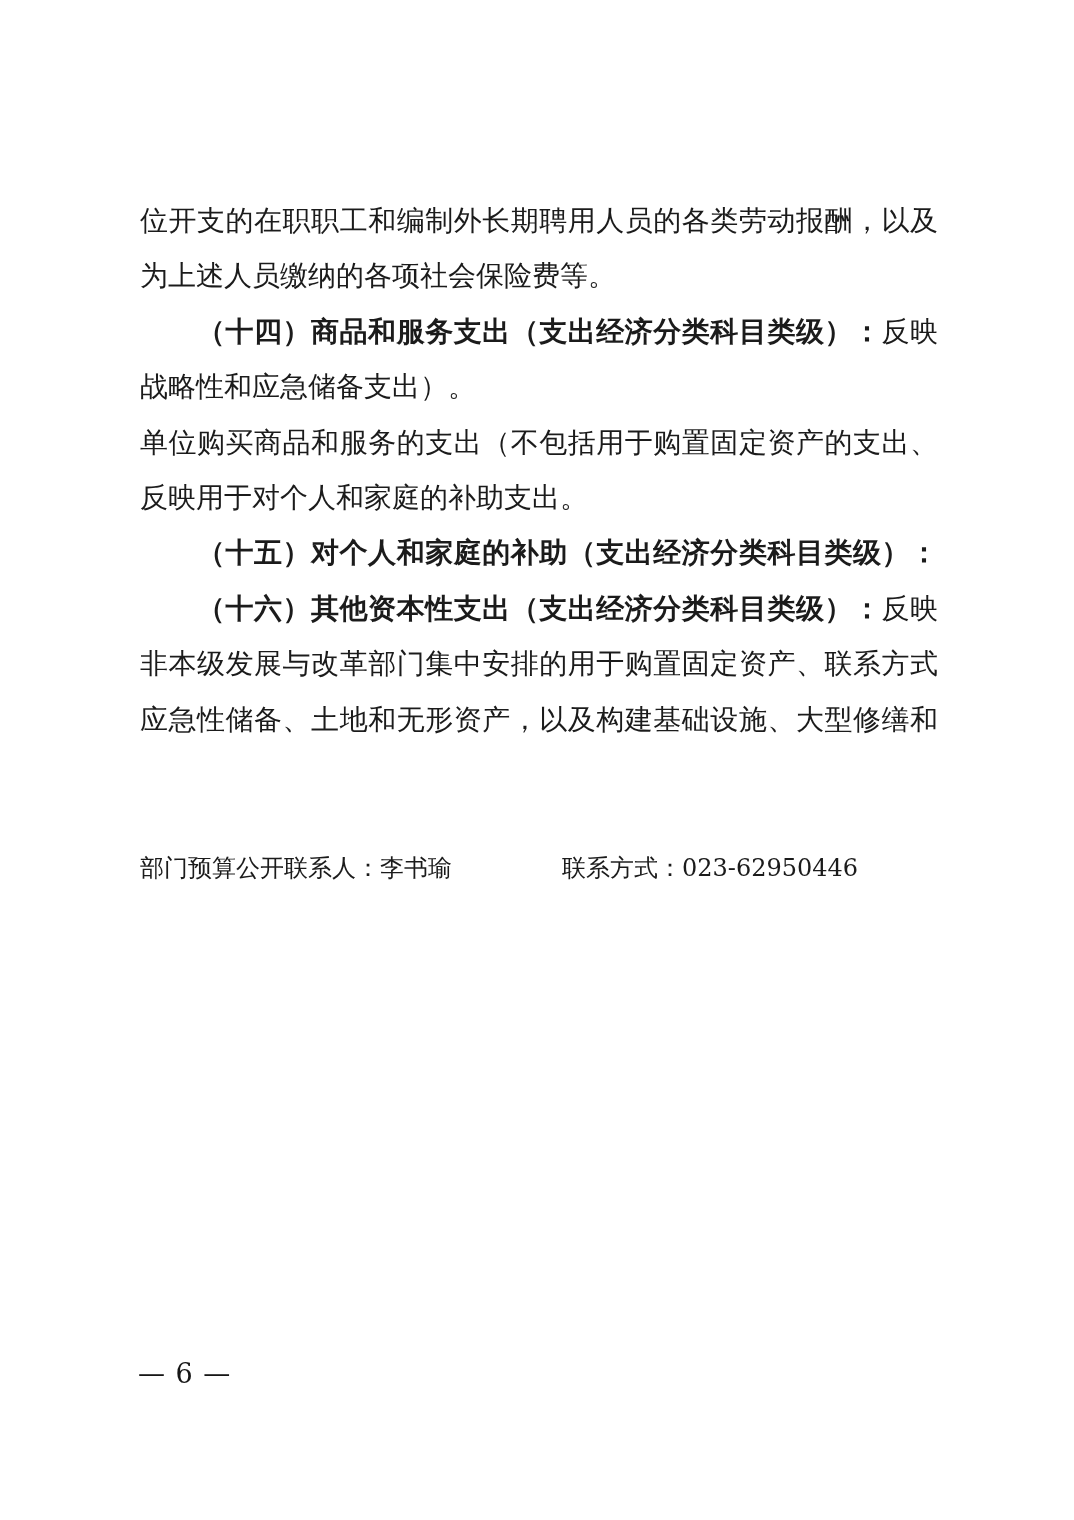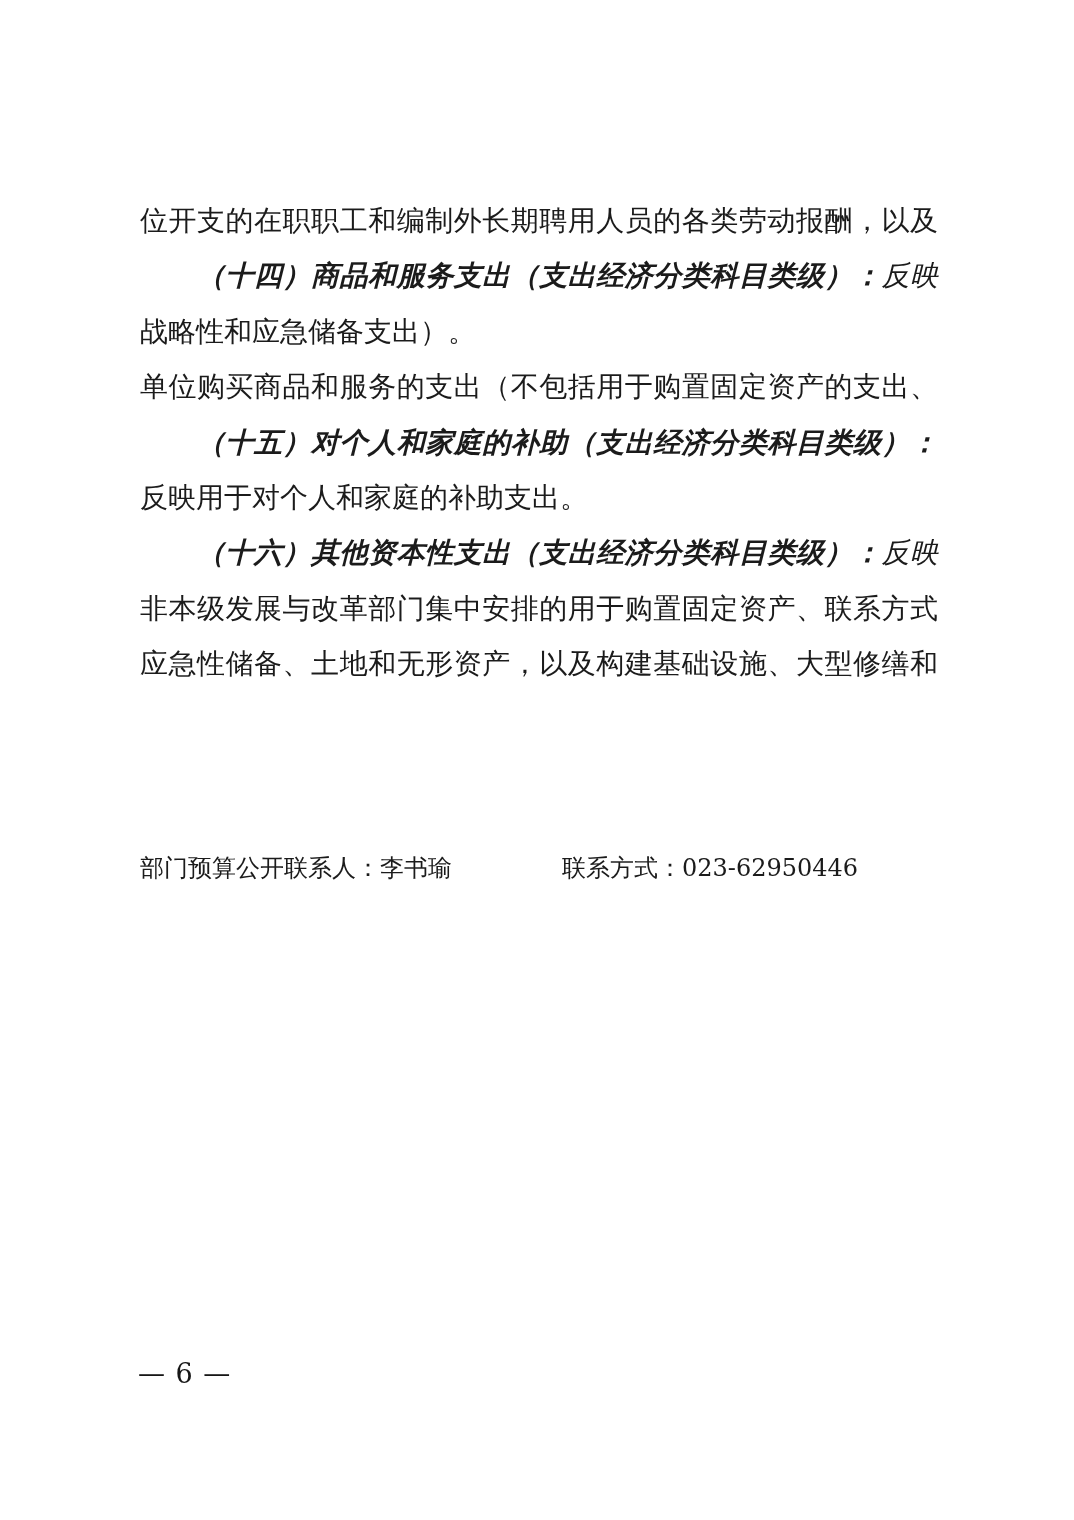--- a/index.html
+++ b/index.html
@@ -28,21 +28,20 @@
     line-height: 55.4px;
     font-size: 28px;
     text-align: justify;
     text-align-last: justify;
   }
   .tline.last {
     text-align-last: left;
   }
   .tline.indent {
     text-indent: 57px;
-    font-style: italic;
   }
   .bold {
     font-weight: bold;
   }
   .contact {
     position: absolute;
     left: 140px;
     top: 841px;
     width: 798px;
     font-size: 24px;
@@ -63,25 +62,26 @@
     color: #161616;
   }
 </style>
 </head>
 <body>
 
 <div class="sheet">
 
   <div class="body-text">
     <div class="tline"><span>位开支的在职职工和编制外长期聘用人员的各类劳动报酬，以及</span></div>
+    <div class="tline last"><span>为上述人员缴纳的各项社会保险费等。</span></div>
     <div class="tline indent"><span class="bold">（十四）商品和服务支出（支出经济分类科目类级）：</span><span>反映</span></div>
     <div class="tline last"><span>战略性和应急储备支出）。</span></div>
     <div class="tline"><span>单位购买商品和服务的支出（不包括用于购置固定资产的支出、</span></div>
+    <div class="tline last"><span>反映用于对个人和家庭的补助支出。</span></div>
     <div class="tline indent"><span class="bold">（十五）对个人和家庭的补助（支出经济分类科目类级）：</span></div>
-    <div class="tline last"><span>反映用于对个人和家庭的补助支出。</span></div>
     <div class="tline indent"><span class="bold">（十六）其他资本性支出（支出经济分类科目类级）：</span><span>反映</span></div>
     <div class="tline"><span>非本级发展与改革部门集中安排的用于购置固定资产、联系方式</span></div>
     <div class="tline"><span>应急性储备、土地和无形资产，以及构建基础设施、大型修缮和</span></div>
   </div>
 
   <div class="contact">
     <span>部门预算公开联系人：</span><span>李书瑜</span><span class="gap"></span><span>联系方式：</span><span>023-62950446</span>
   </div>
 
   <div class="pagenum">— 6 —</div>

